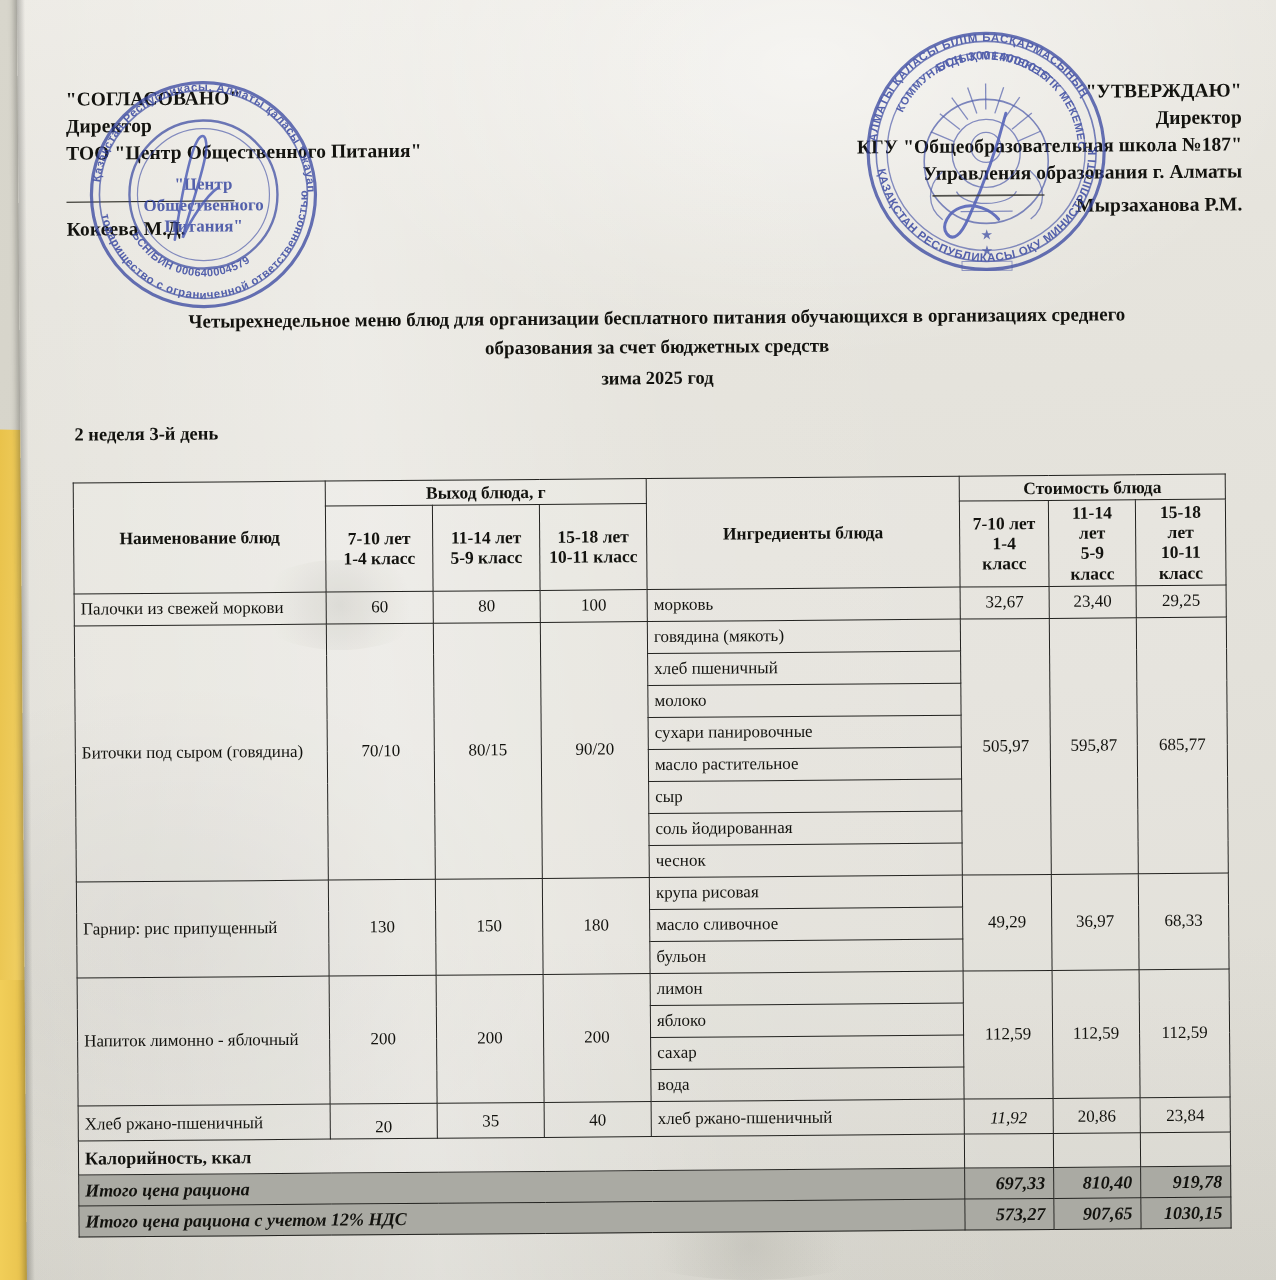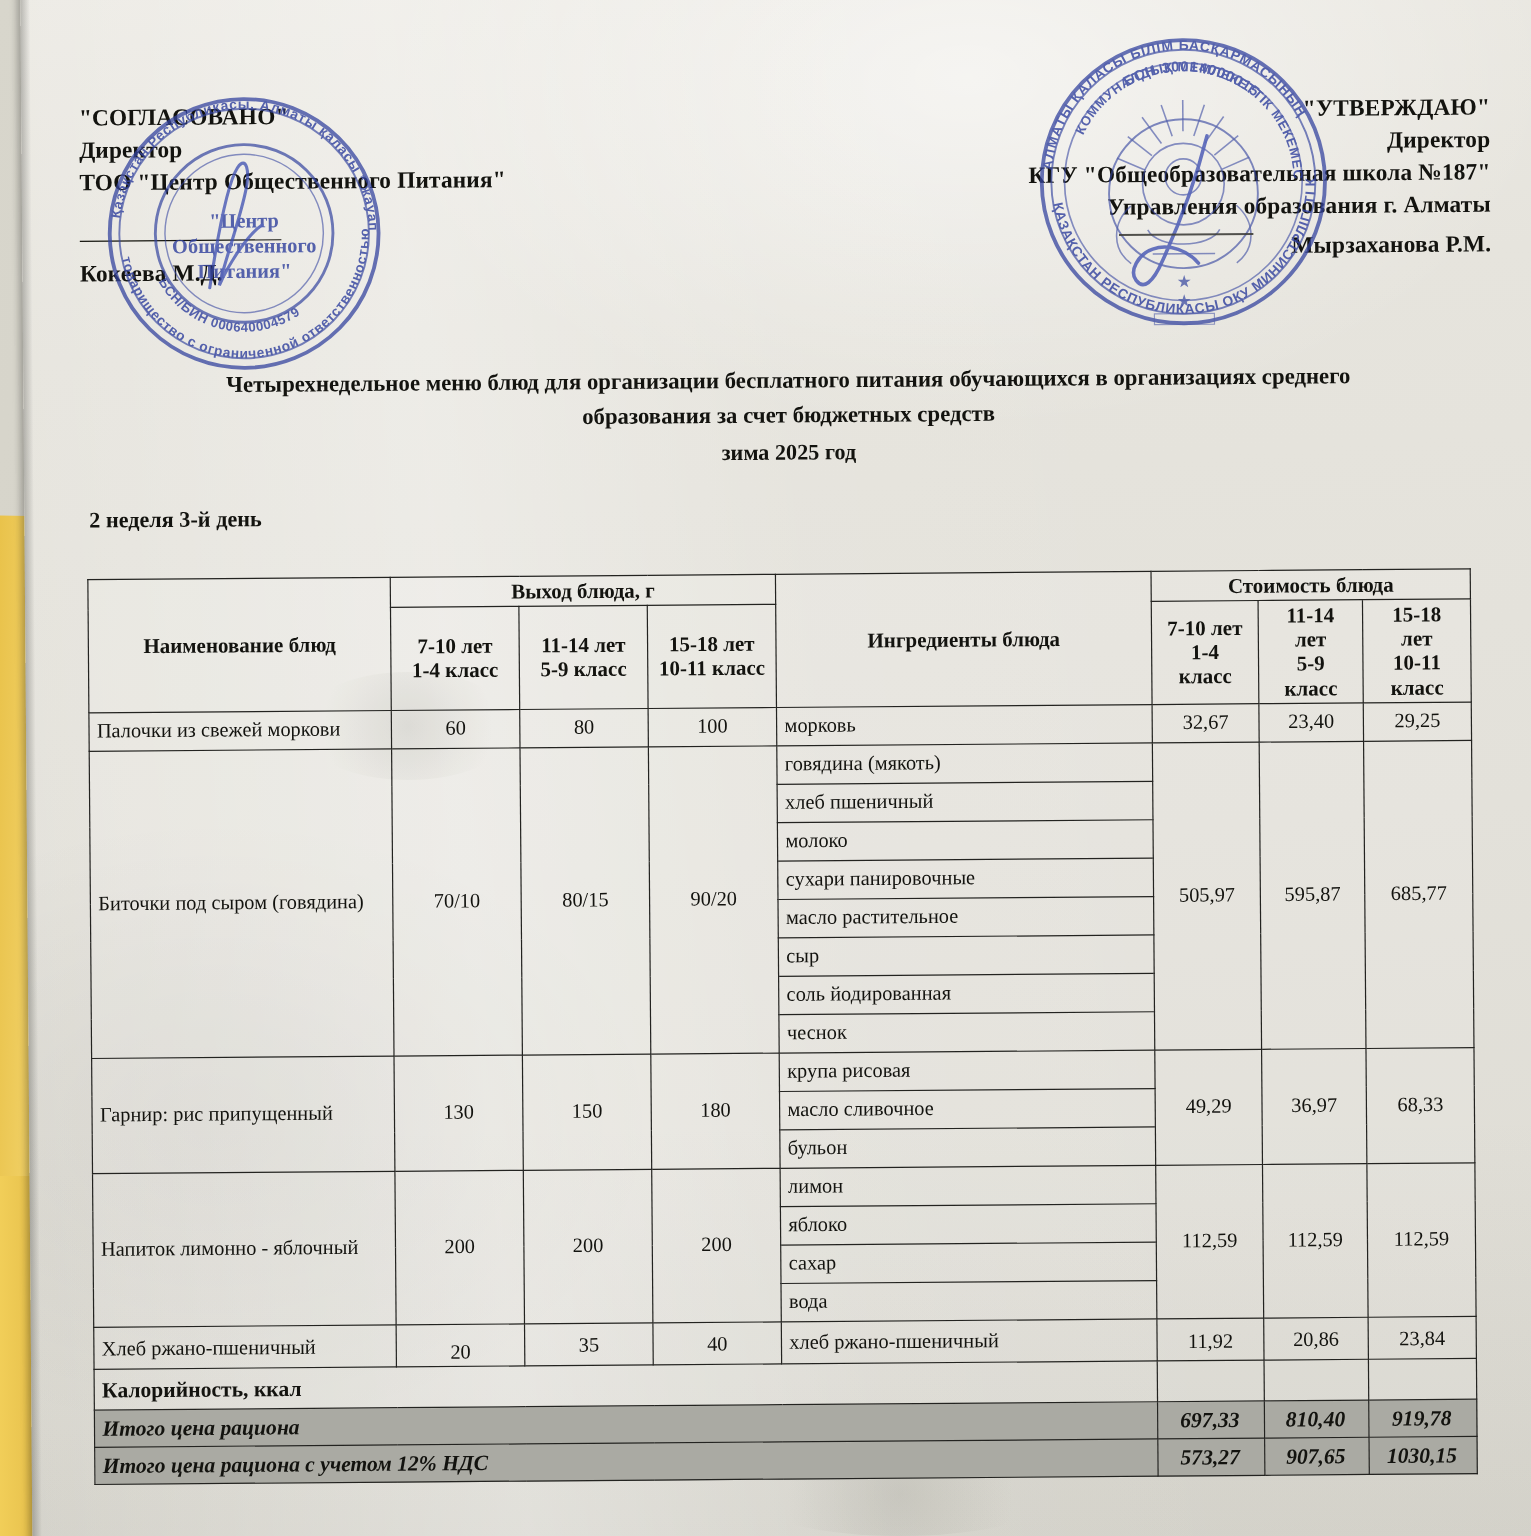--- a/index.html
+++ b/index.html
@@ -204,21 +204,21 @@
   }
   tr.total td {
     background: #aaaaa3;
     font-weight: bold;
     font-style: italic;
     font-size: 18px;
     height: 26px;
     padding-top: 2px;
   }
   tr.total td.tlabel { text-align: left; }
-  tr.total td.tval   { text-align: center; padding-right: 8px; }
+  tr.total td.tval   { text-align: right; padding-right: 8px; }
 
   
   .stamp {
     position: absolute;
     pointer-events: none;
     opacity: 0.82;
   }
 
   #stamp-left { left: 60px; top: 80px; width: 250px; height: 250px; }
   #stamp-right { left: 838px; top: 38px; width: 260px; height: 260px; }
@@ -458,21 +458,21 @@
         <tr>
             <td class="ingr">вода</td>
           </tr>
 
         <tr>
           <td class="dish" style="padding-top:3px;">Хлеб ржано-пшеничный</td>
           <td class="num" style="padding-top:13px;">20</td>
           <td class="num" style="padding-top:3px;">35</td>
           <td class="num" style="padding-top:3px;">40</td>
           <td class="ingr">хлеб ржано-пшеничный</td>
-          <td class="price" style="padding-top:5px;">11,92</td>
+          <td class="price" style="padding-top:5px;font-style:italic;">11,92</td>
           <td class="price" style="padding-top:3px;">20,86</td>
           <td class="price" style="padding-top:3px;">23,84</td>
         </tr>
 
         <tr class="foot-kcal">
           <td colspan="5">Калорийность, ккал</td>
           <td></td>
           <td></td>
           <td></td>
         </tr>

